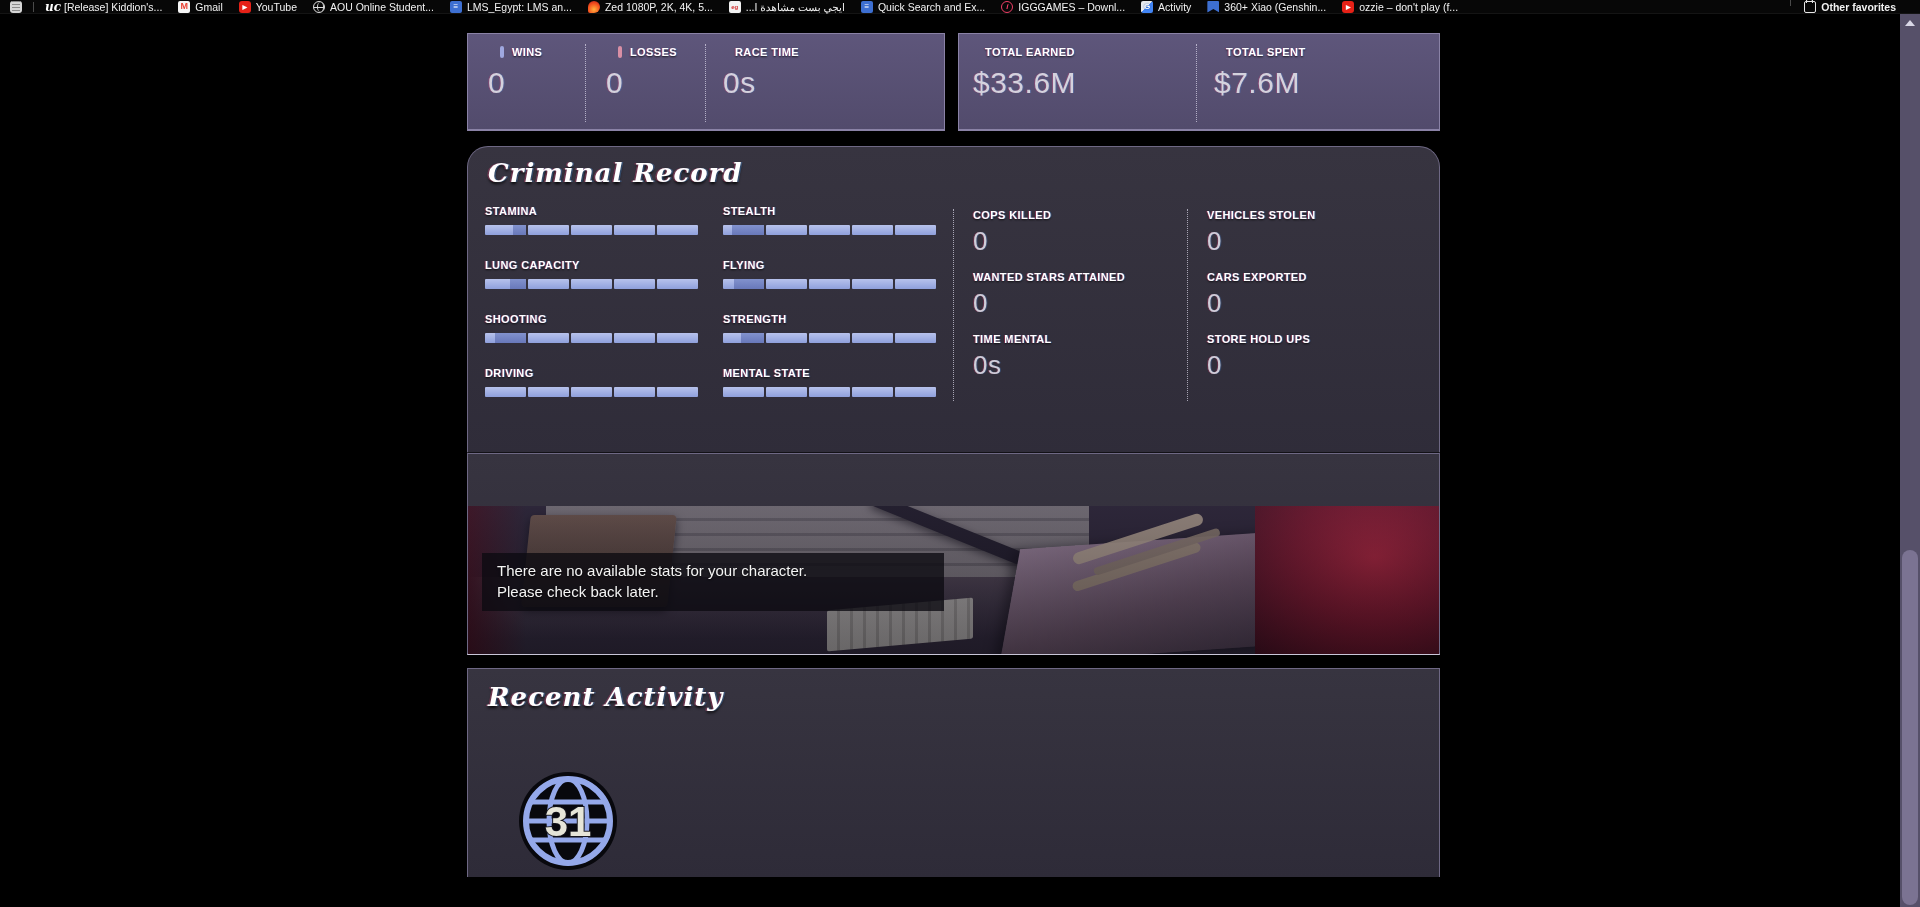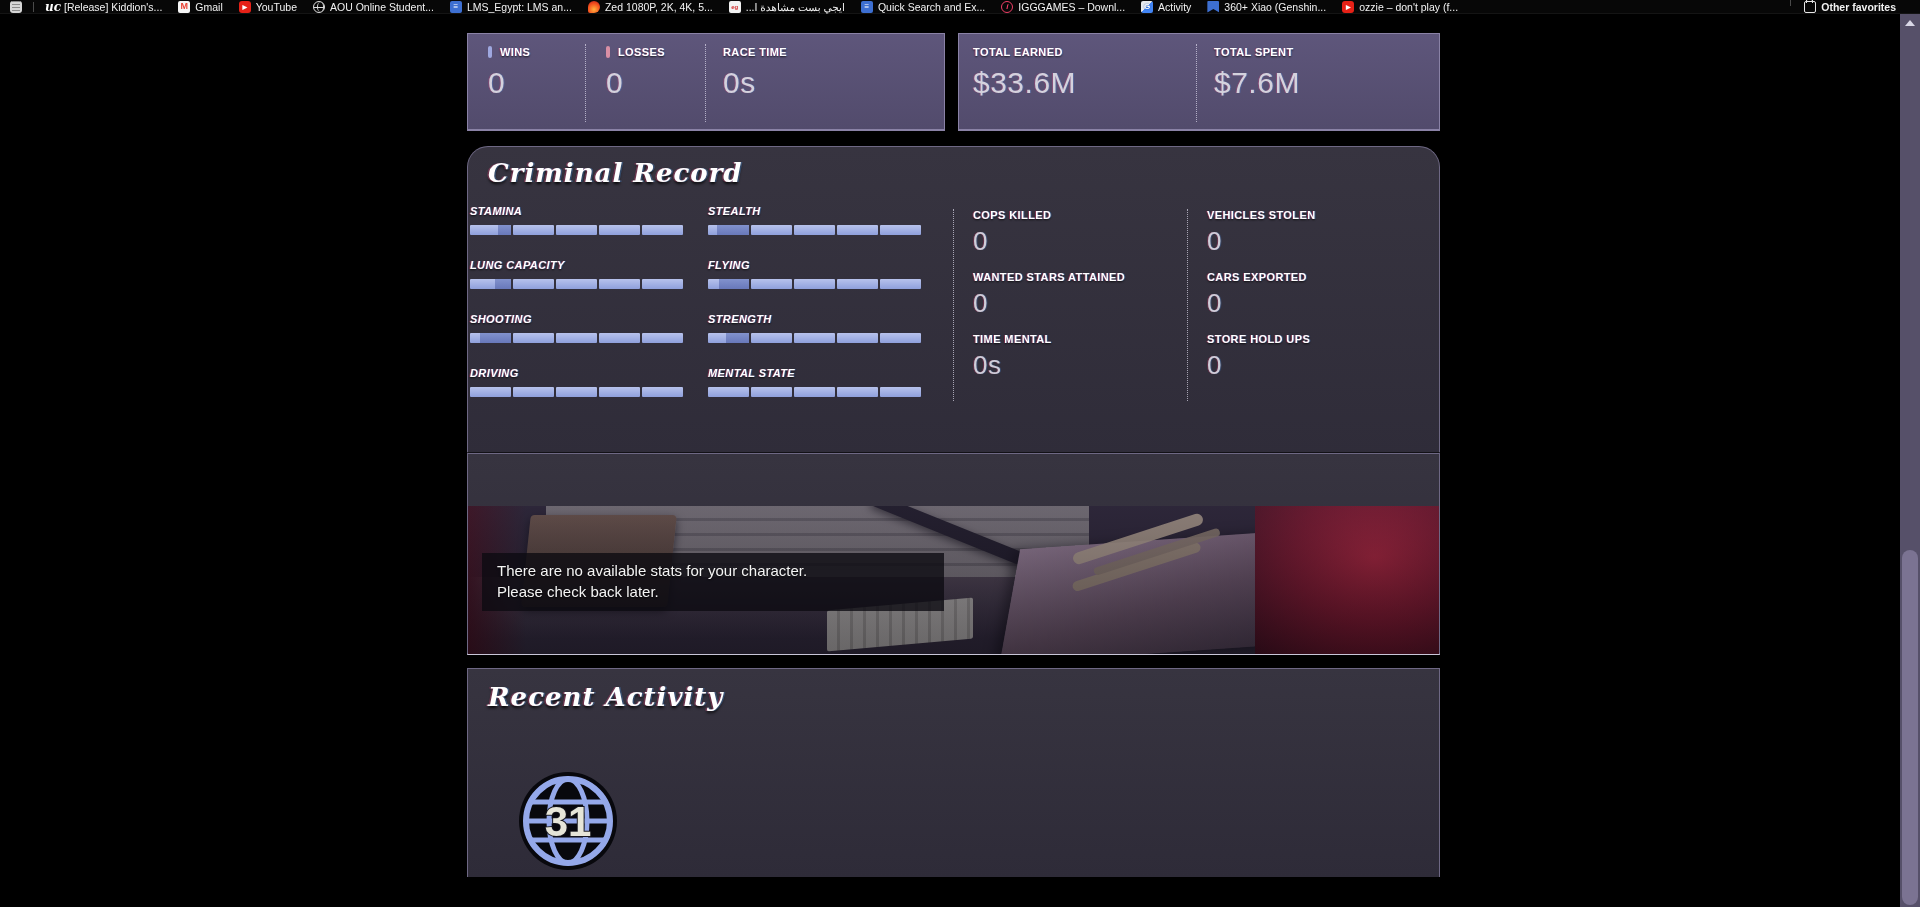--- a/index.html
+++ b/index.html
@@ -68,21 +68,21 @@
   }
   .big-val { color:#d4d2dd; font-size:30px; font-weight:400; letter-spacing:.5px;
              text-shadow:-1px 0 rgba(255,60,120,.25), 1px 0 rgba(80,160,255,.25); }
   .mid-val { color:#cfcdd8; font-size:26px; letter-spacing:.5px;
              text-shadow:-1px 0 rgba(255,60,120,.25), 1px 0 rgba(80,160,255,.25); }
 
   .dotted-v { position:absolute; width:0; border-left:1px dotted rgba(230,228,245,.65); }
 
   
   .stat-cell { position:absolute; top:12px; }
-  .stat-head { display:flex; align-items:center; }
+  .stat-head { display:flex; align-items:center;margin-left:12px; }
   .marker { width:4px; height:12px; border-radius:2px; margin-right:8px; }
   .stat-cell .big-val { margin-top:8px; display:block; }
 
   
   .skillbar { position:relative; width:213px; height:10px; margin-top:8px; display:flex; gap:2px; }
   .seg { flex:1; position:relative; background:linear-gradient(180deg,#b7c2ec 0%, #8fa0dc 100%); border-radius:1px; overflow:hidden; }
   .seg-dark { position:absolute; top:0; bottom:0; background:linear-gradient(180deg,#8292cd 0%, #6878ba 100%); }
 
   .cr-statcell { margin-bottom:14px; }
   .cr-statcell .mid-val { margin-top:5px; display:block; }
@@ -241,22 +241,22 @@
           </div>
           <span class="big-val">$7.6M</span>
         </div>
       </div>
     <div class="dotted-v" style="left:237px; top:10px; height:78px;"></div>
   </div>
 
   <div class="panel" style="left:467px; top:146px; width:973px; height:353px;border-radius:21px;">
     <div class="script-title" style="position:absolute; left:20px; top:12px;">Criminal Record</div>
 
-    <div id="skills-grid" style="position:absolute; left:2px; top:58px; width:451px;
-         display:grid; grid-template-columns:213px 213px; column-gap:25px; row-gap:24px;font-style:italic;">
+    <div id="skills-grid" style="position:absolute; left:17px; top:58px; width:451px;
+         display:grid; grid-template-columns:213px 213px; column-gap:25px; row-gap:24px;">
         <div>
           <div class="cap-label">STAMINA</div>
           <div class="skillbar">
             <div class="seg">
               <div class="seg-dark" style="left: 68%; width: 32%;"></div>
             </div>
             <div class="seg"></div>
             <div class="seg"></div>
             <div class="seg"></div>
             <div class="seg"></div>

